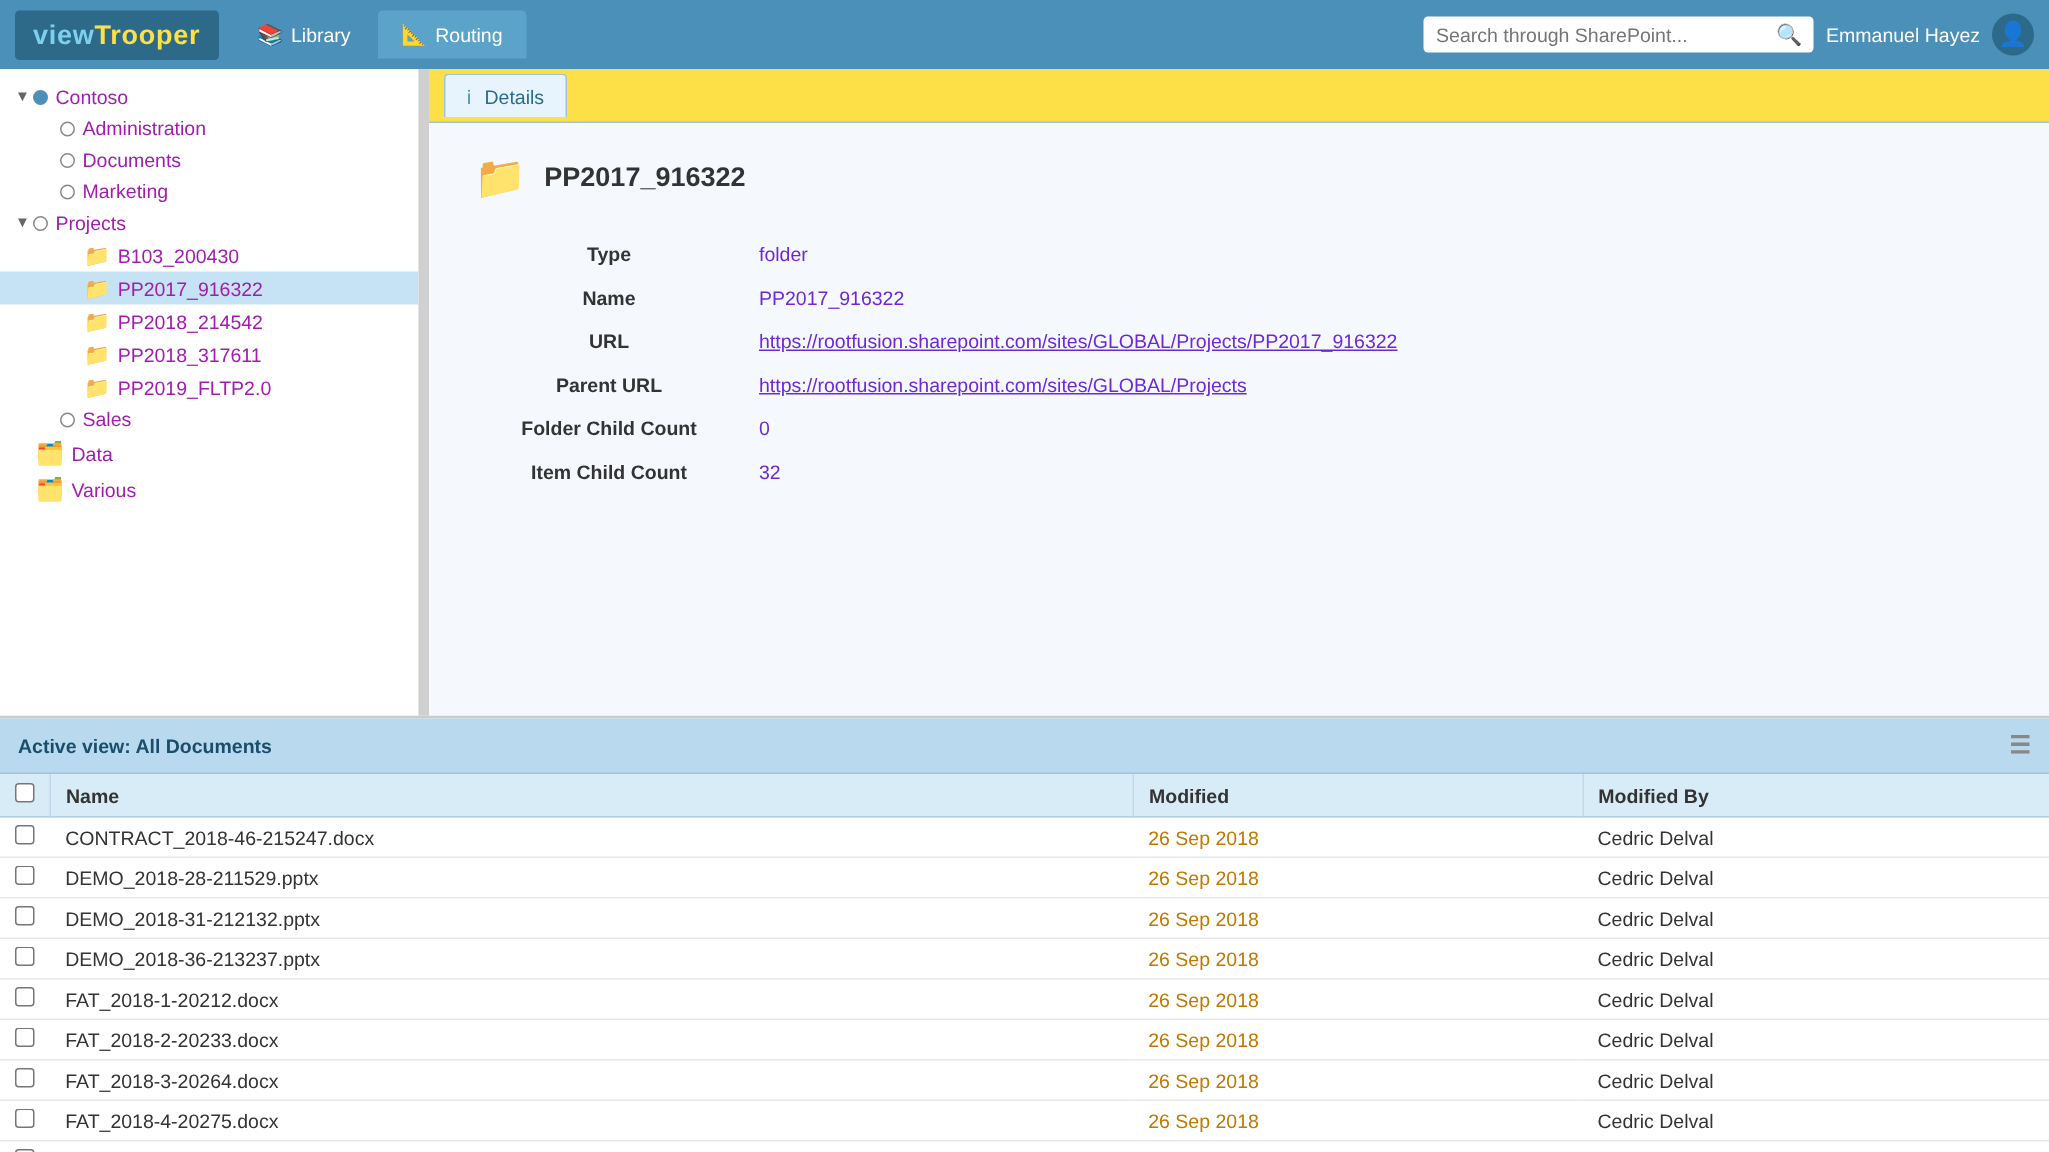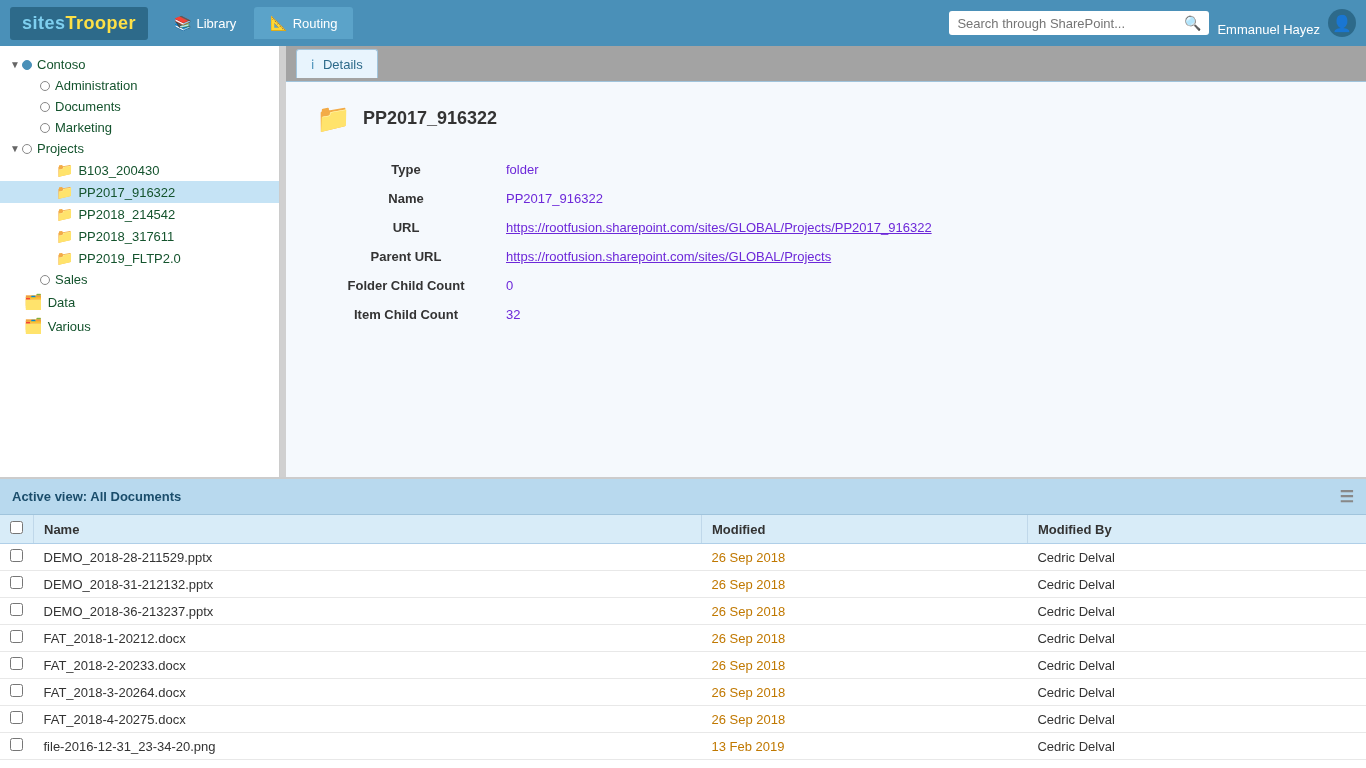--- a/index.html
+++ b/index.html
@@ -65,21 +65,21 @@
       font-size: 13px;
       color: #999;
     }
     .search-icon-btn {
       color: #888;
       cursor: pointer;
       font-size: 14px;
     }
     .user-area {
       display: flex;
-      align-items: flex-end;
+      align-items: center;
       gap: 8px;
       color: #fff;
       font-size: 13px;
     }
     .user-avatar {
       width: 28px;
       height: 28px;
       border-radius: 50%;
       background: #2d6a8a;
       display: flex;
@@ -139,39 +139,39 @@
       border-color: #4a90b8;
     }
     .tree-folder-icon {
       font-size: 14px;
       margin-right: 5px;
       color: #7a9bbf;
       flex-shrink: 0;
     }
     .tree-label {
       font-size: 13px;
-      color: #14532d;
+      color: #a21caf;
       white-space: nowrap;
     }
     .tree-stack-icon {
       font-size: 15px;
       margin-right: 5px;
       color: #5a8cb8;
       flex-shrink: 0;
     }
 
     
     #details-panel {
       flex: 1;
       background: #f5f9fd;
       display: flex;
       flex-direction: column;
     }
     .details-tab-bar {
-      background: #a3a3a3;
+      background: #fde047;
       display: flex;
       align-items: center;
       padding: 0 10px;
       height: 36px;
       border-bottom: 1px solid #a0c4dc;
     }
     .details-tab {
       background: #e8f4fd;
       border: 1px solid #a0c4dc;
       border-bottom: none;
@@ -303,21 +303,21 @@
       width: 6px;
       background: #d0d0d0;
       cursor: col-resize;
     }
   </style>
 </head>
 <body>
 
 <div id="header">
   <div id="logo">
-    <span>sites</span><span style="color:#fde047">Trooper</span>
+    <span>view</span><span style="color:#fde047">Trooper</span>
   </div>
   <div class="nav-tabs">
     <div class="nav-tab">
       <span class="tab-icon">📚</span>
       <span>Library</span>
     </div>
     <div class="nav-tab active">
       <span class="tab-icon">📐</span>
       <span>Routing</span>
     </div>
@@ -487,20 +487,28 @@
     <table class="docs-table">
       <thead>
         <tr>
           <th class="checkbox-col"><input type="checkbox" style=""></th>
           <th>Name</th>
           <th>Modified</th>
           <th>Modified By</th>
         </tr>
       </thead>
       <tbody id="docs-tbody">
+      <tr>
+      <td class="checkbox-col">
+        <input type="checkbox" style="">
+      </td>
+      <td>CONTRACT_2018-46-215247.docx</td>
+      <td class="date-col">26 Sep 2018</td>
+      <td>Cedric Delval</td>
+    </tr>
           <tr>
       <td class="checkbox-col">
         <input type="checkbox" style="">
       </td>
       <td>DEMO_2018-28-211529.pptx</td>
       <td class="date-col">26 Sep 2018</td>
       <td>Cedric Delval</td>
     </tr>
           <tr>
       <td class="checkbox-col">

